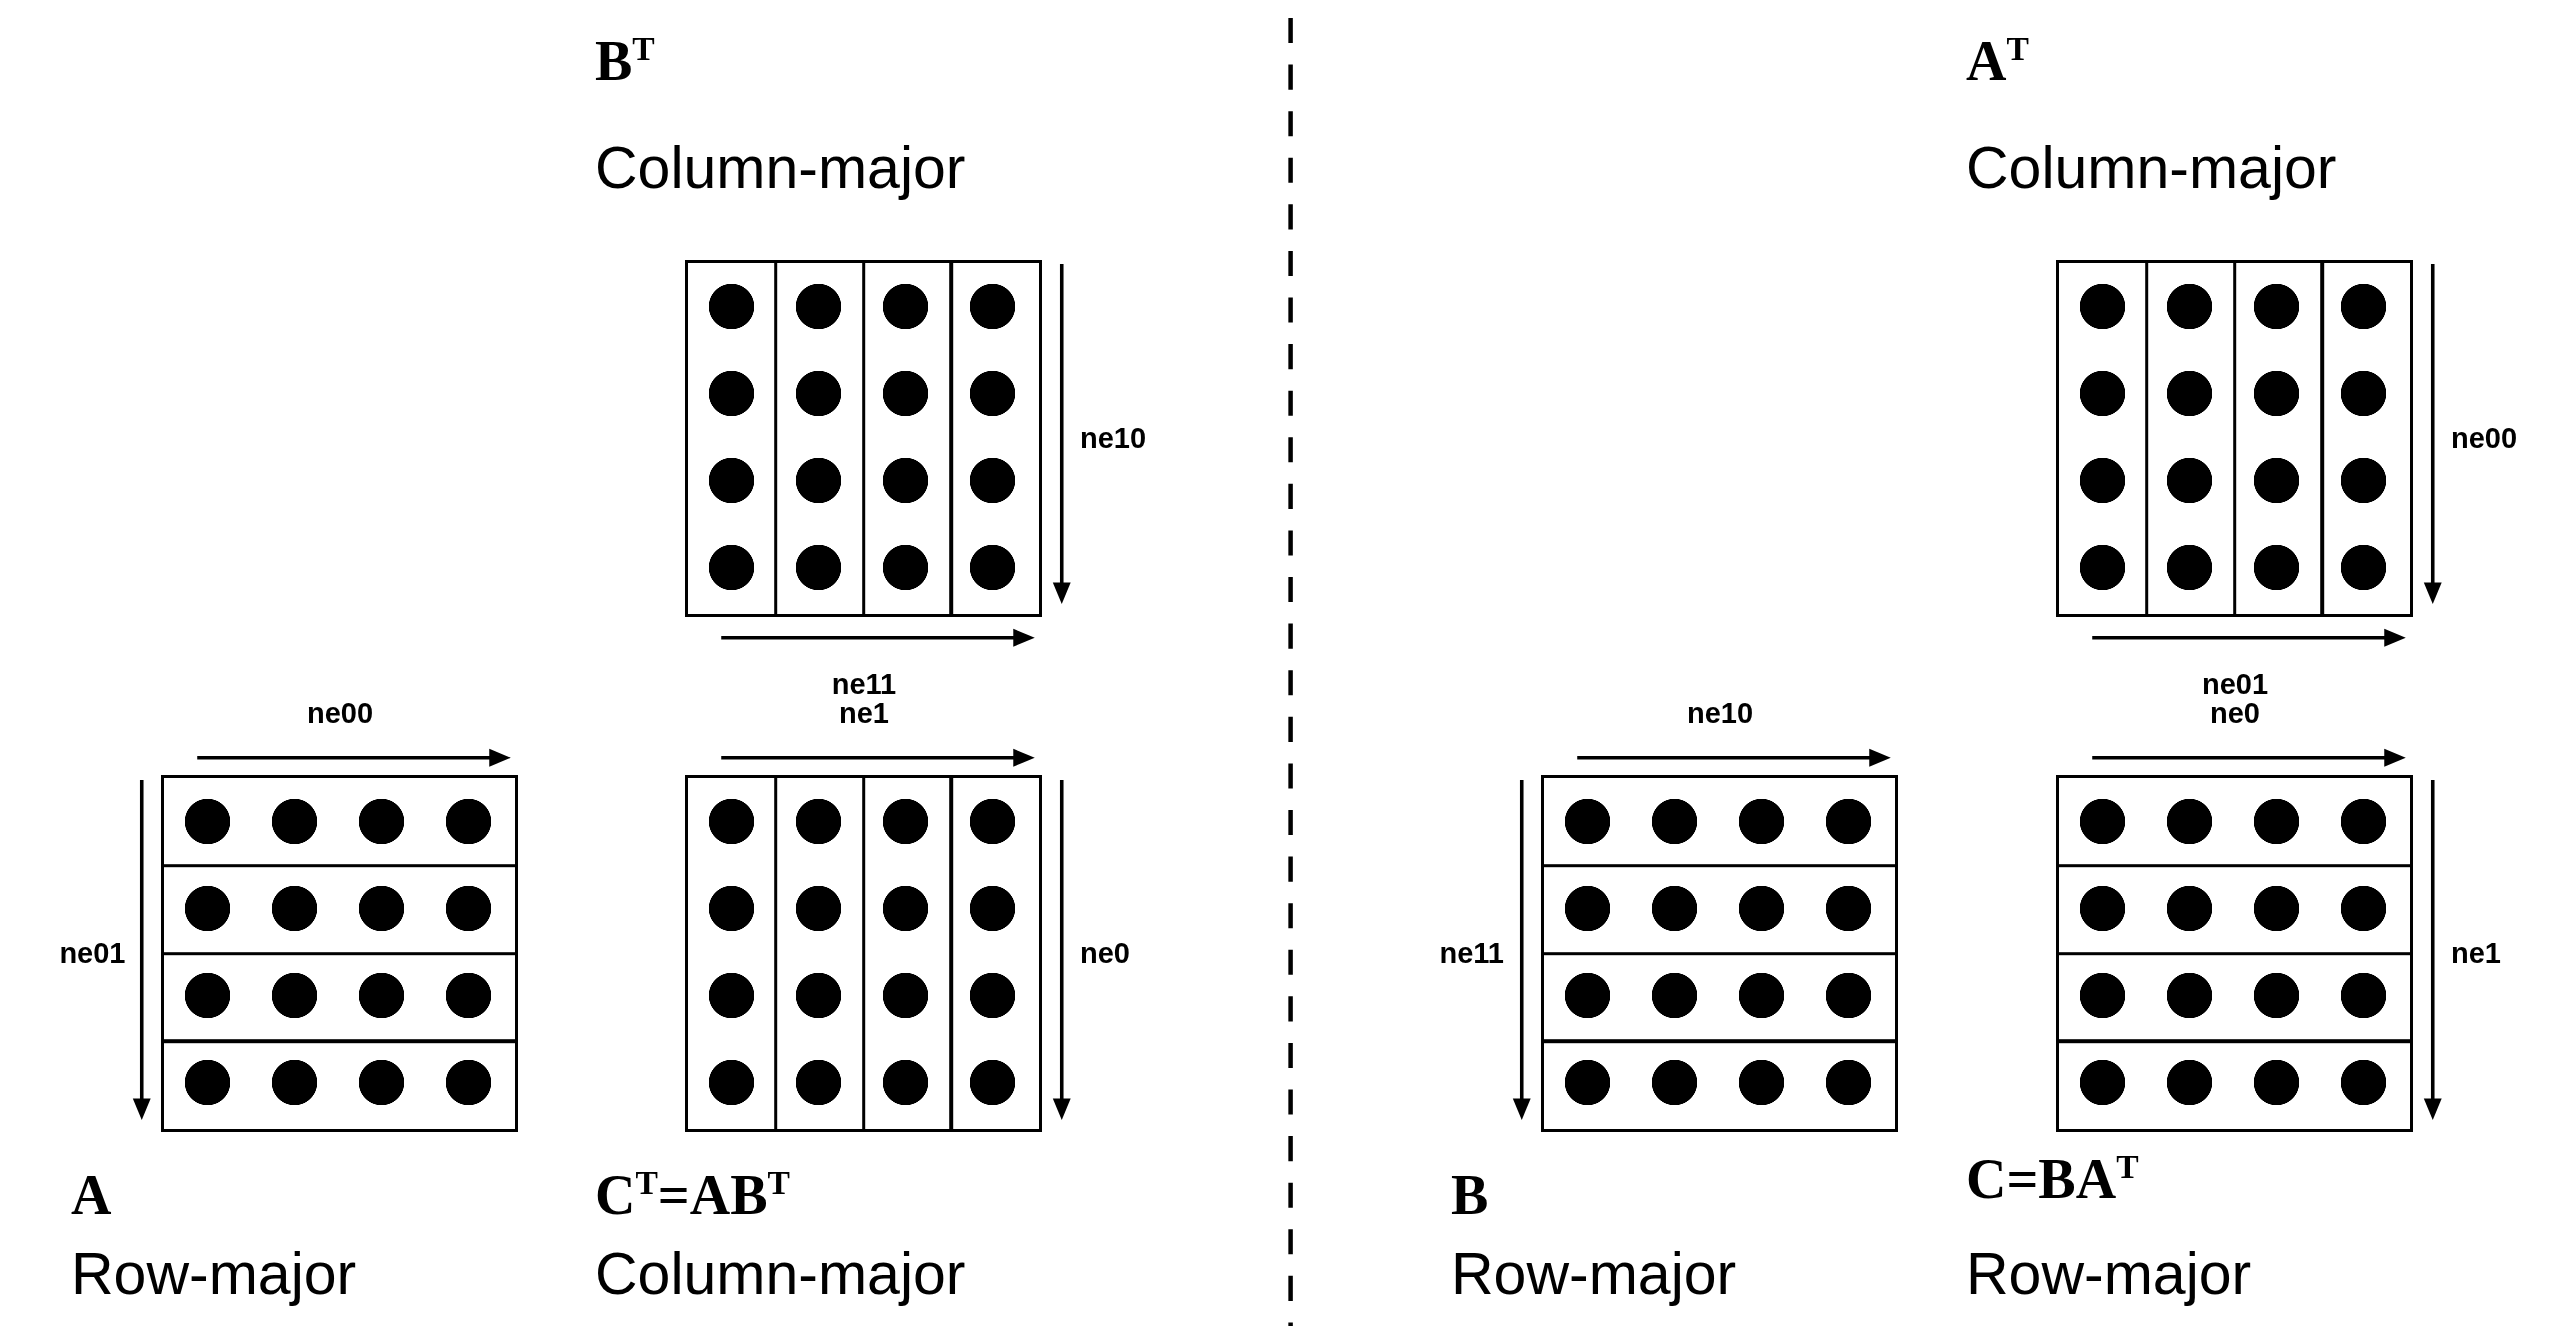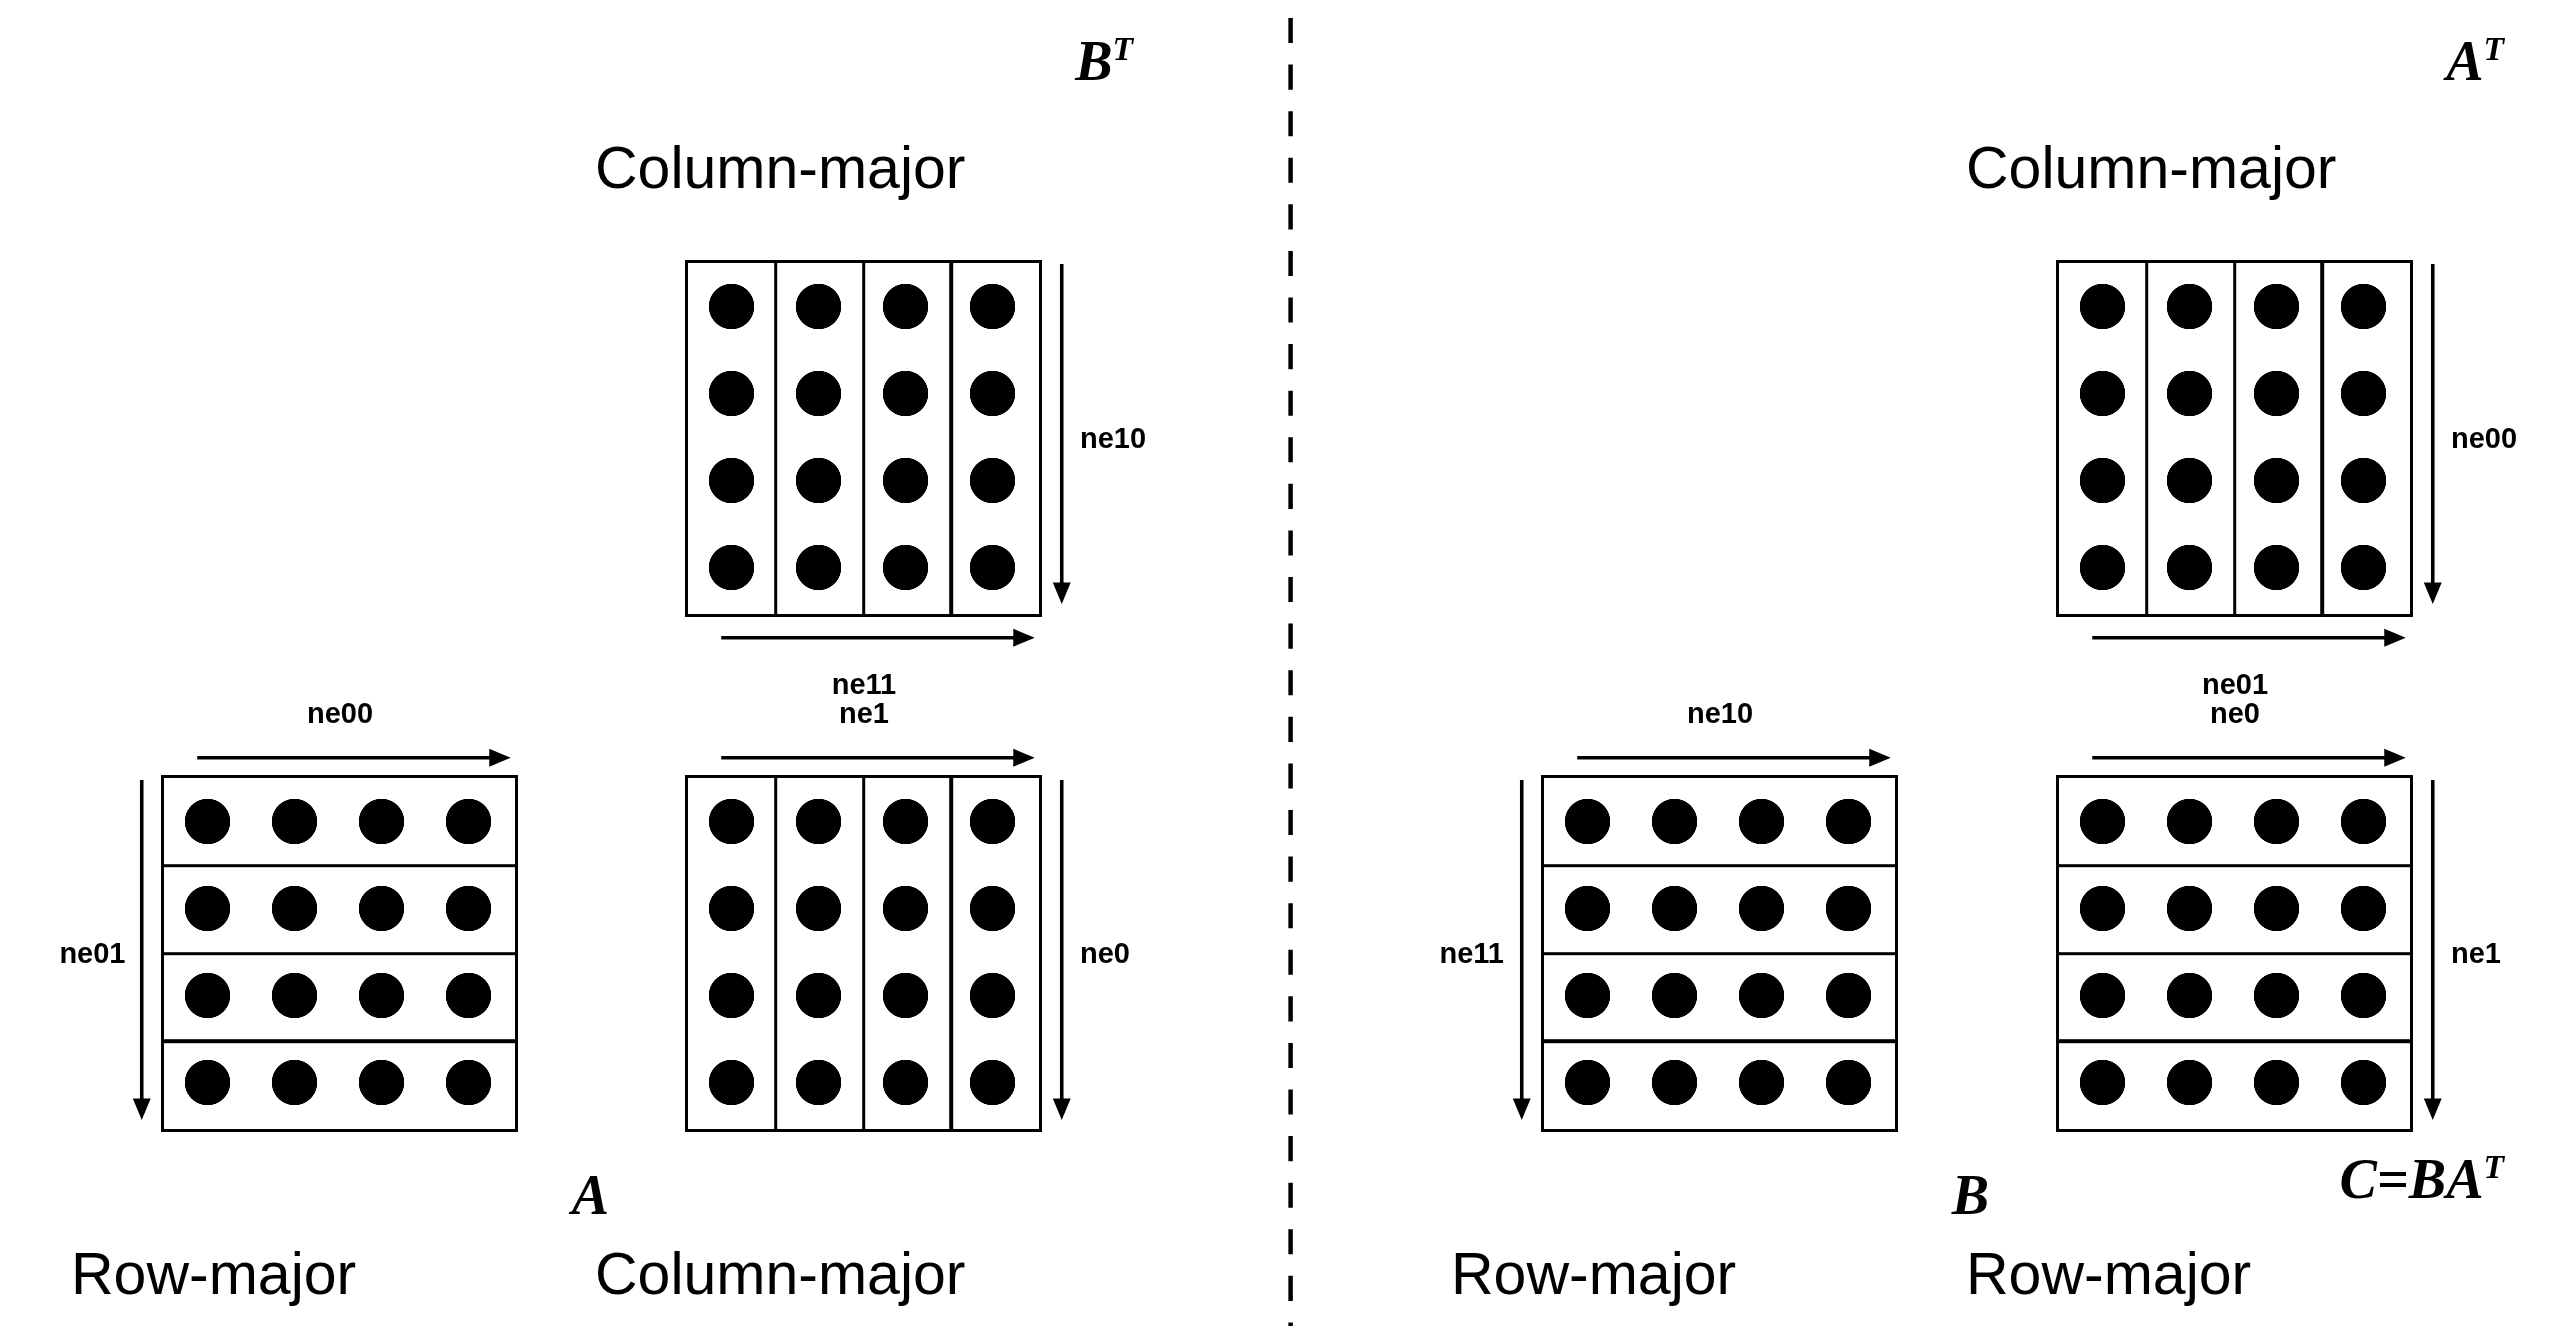--- a/index.html
+++ b/index.html
@@ -43,23 +43,22 @@
     position: absolute;
     font-weight: bold;
     font-size: 29px;
     line-height: 50px;
     white-space: nowrap;
   }
   .center { width: 538px; text-align: center; }
   .mat-name {
     position: absolute;
     width: 538px;
-    text-align: right;
+    text-align: left;
     font-family: "Liberation Serif", "DejaVu Serif", serif;
-    font-style: italic;
     font-weight: bold;
     font-size: 56px;
     line-height: 66px;
     white-space: nowrap;
   }
   .mat-name .sup {
     font-size: 60%;
     vertical-align: super;
   }
   .layout-label {
@@ -127,20 +126,21 @@
     <div class="dots"></div>
     <div class="div-v" style="left:25%;"></div>
     <div class="div-v" style="left:50%;"></div>
     <div class="div-v" style="left:75%;"></div>
   </div>
   <svg class="arrow" style="left:1051px; top:780px;" width="21.5" height="340" viewBox="0 0 24 380">
       <line x1="12" y1="0" x2="12" y2="358"></line>
       <polygon points="2,356 12,380 22,356"></polygon>
     </svg>
   <div class="ne-label" style="left:1080px; top:928px;">ne0</div>
+  <div class="mat-name" style="left:595px; top:1150px;"><span>C</span><span class="sup">T</span><span>=AB</span><span class="sup">T</span></div>
   <div class="layout-label" style="left:595px; top:1239px;">Column-major</div>
 
   <svg class="sep" style="position:absolute; left:1287px; top:18px;" width="7.2" height="1308" viewBox="0 0 8 1460">
       <line x1="4" y1="0" x2="4" y2="1460"></line>
     </svg>
 
   <div class="mat-name" style="left:1966px; top:16px;"><span>A</span><span class="sup">T</span></div>
   <div class="layout-label" style="left:1966px; top:133px;">Column-major</div>
   <div class="mbox" style="left:2056px; top:260px;">
     <div class="dots"></div>

